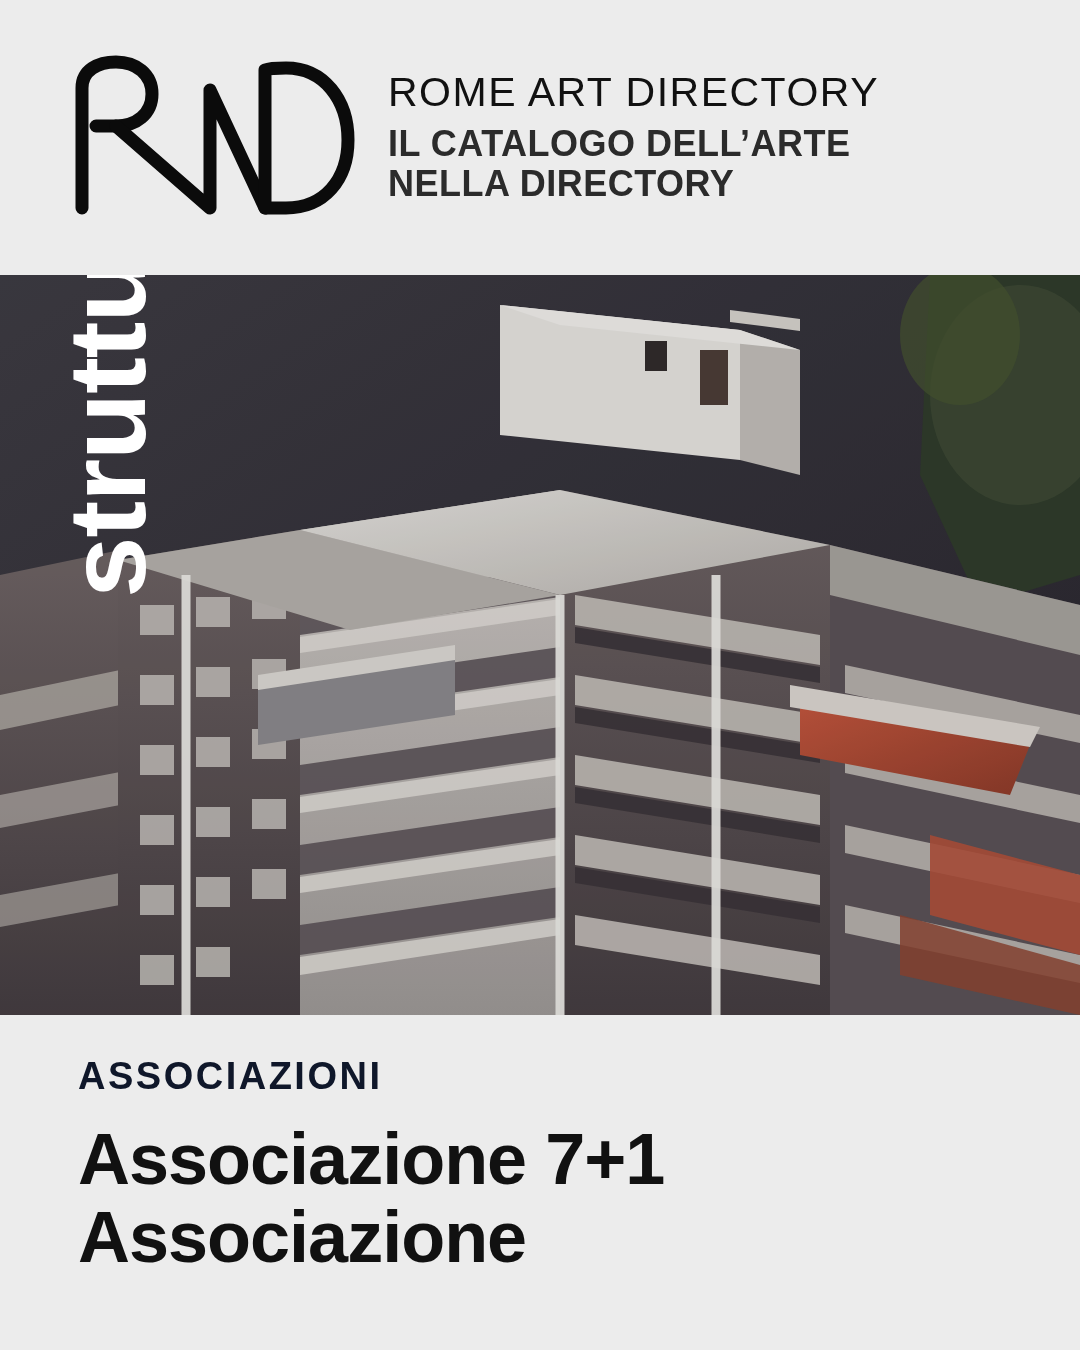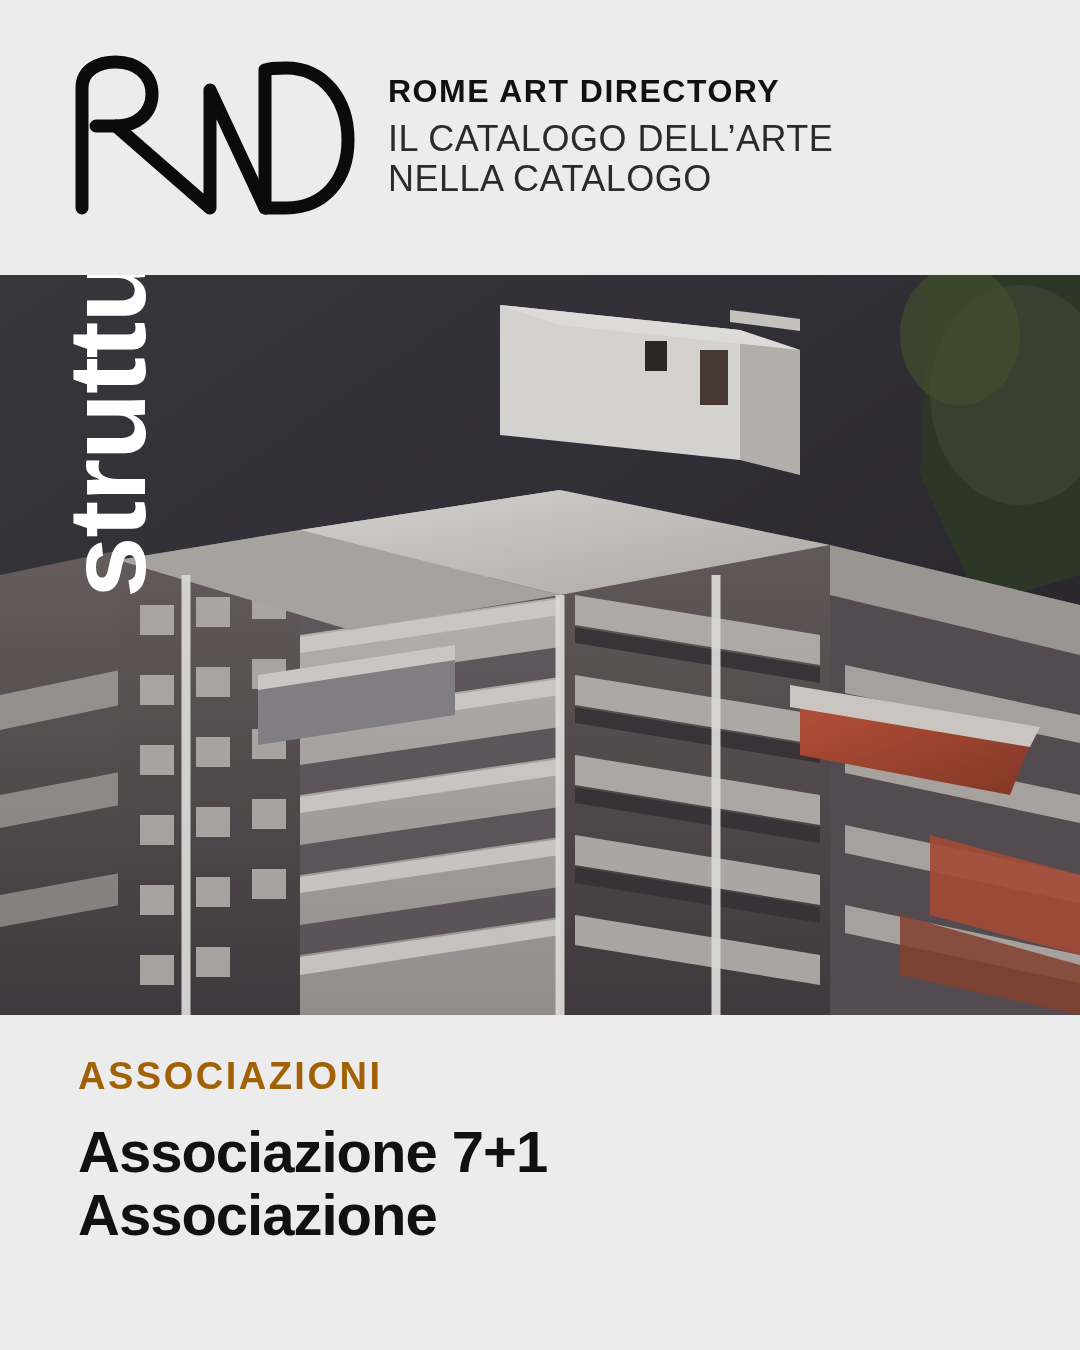--- a/index.html
+++ b/index.html
@@ -38,36 +38,36 @@
     flex: 0 0 auto;
     display: block;
   }
   .header-text {
     margin-left: 28px;
     display: flex;
     flex-direction: column;
     justify-content: center;
   }
   .brand-title {
-    font-size: 32px;
-    font-weight: bold;
+    font-size: 41px;
+    font-weight: normal;
     letter-spacing: 1.5px;
     color: #111111;
     line-height: 1.05;
     white-space: nowrap;
   }
   .brand-sub {
     margin-top: 10px;
     font-size: 36px;
     font-weight: normal;
     letter-spacing: 0.5px;
     color: #2b2b2b;
     line-height: 1.12;
   }
-  .brand-sub span { display: block; }
+  .brand-sub span { display: block; font-weight: bold; }
 
   
   .hero {
     position: relative;
     width: 1080px;
     height: 740px;
     flex: 0 0 auto;
     overflow: hidden;
     background: #2a2630;
   }
@@ -103,27 +103,27 @@
   .footer {
     flex: 1 1 auto;
     background: #ececec;
     padding: 42px 70px 0 78px;
     box-sizing: border-box;
   }
   .category {
     font-size: 38px;
     font-weight: bold;
     letter-spacing: 2.5px;
-    color: #a16207;
+    color: #0f172a;
     text-transform: uppercase;
     line-height: 1;
   }
   .title {
     margin-top: 26px;
-    font-size: 58px;
+    font-size: 72px;
     font-weight: bold;
     color: #111111;
     line-height: 1.08;
     letter-spacing: -1px;
   }
   .title span { display: block; }
 </style>
 </head>
 <body>
 
@@ -132,21 +132,21 @@
   <div class="header">
     <svg class="logo-mark" viewBox="0 0 300 180">
       <path d="M22 160 L22 40 C22 22 38 14 56 14 C76 14 92 26 92 46 C92 66 76 78 56 78 L36 78" fill="none" stroke="#0b0b0b" stroke-width="13" stroke-linecap="round" stroke-linejoin="round"></path>
       <path d="M56 78 L150 160 L150 42 L205 160" fill="none" stroke="#0b0b0b" stroke-width="13" stroke-linecap="round" stroke-linejoin="round"></path>
       <path d="M205 160 L205 22 C205 22 210 20 226 20 C264 20 288 52 288 92 C288 132 264 160 226 160 L205 160 Z" fill="none" stroke="#0b0b0b" stroke-width="13" stroke-linecap="round" stroke-linejoin="round"></path>
     </svg>
     <div class="header-text">
       <div class="brand-title">ROME ART DIRECTORY</div>
       <div class="brand-sub">
         <span>IL CATALOGO DELL’ARTE</span>
-        <span>NELLA CATALOGO</span>
+        <span>NELLA DIRECTORY</span>
       </div>
     </div>
   </div>
 
   <div class="hero">
     <svg class="hero-photo" viewBox="0 0 1080 740" preserveAspectRatio="none">
       <defs>
         <linearGradient id="skyG" x1="0" y1="0" x2="1" y2="1">
           <stop offset="0%" stop-color="#3c3a42"></stop>
           <stop offset="100%" stop-color="#26232c"></stop>

